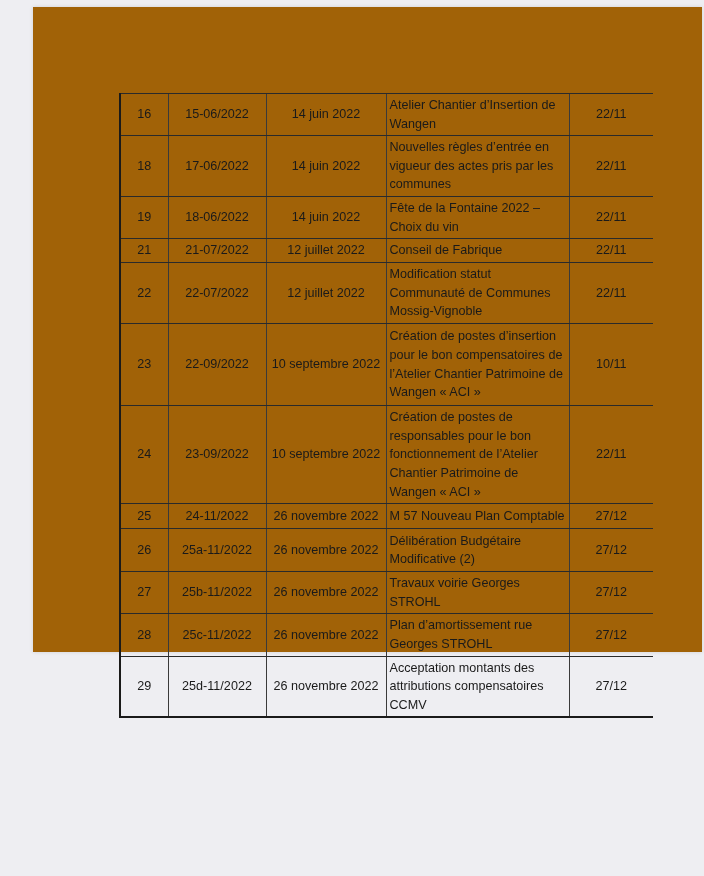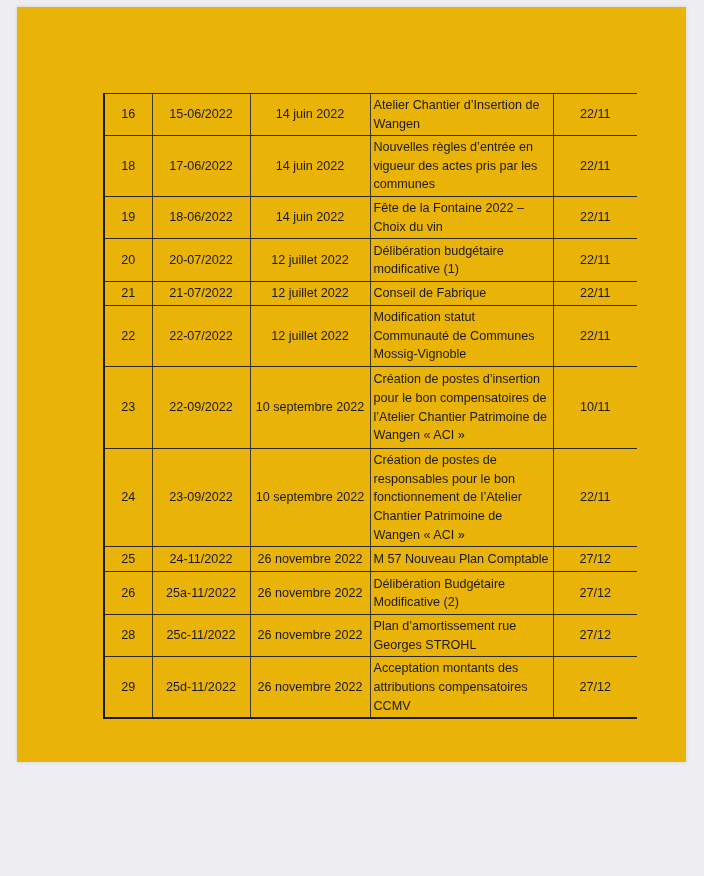--- a/index.html
+++ b/index.html
@@ -3,23 +3,23 @@
 <meta charset="utf-8">
 <style>
   html, body { margin: 0; padding: 0; }
   body {
     width: 704px; height: 876px;
     background: #eeeef2;
     position: relative; overflow: hidden;
     font-family: "Liberation Sans", "DejaVu Sans", sans-serif;
   }
   .page {
-    position: absolute; left: 17px; top: 7px;
-    width: 669px; height: 755px;
-    background: #eab308;
+    position: absolute; left: 33px; top: 7px;
+    width: 669px; height: 645px;
+    background: #a16207;
     box-shadow: 0 0 4px rgba(0,0,0,0.12);
   }
   table.registry {
     position: absolute;
     left: 86px; top: 86px;
     border-collapse: collapse;
     table-layout: fixed;
     width: 533px;
     font-size: 12.6px;
     color: #1a1a1a;
@@ -74,27 +74,20 @@
         <td class="obj">Nouvelles règles d’entrée en vigueur des actes pris par les communes</td>
         <td class="tr">22/11</td>
       </tr>
       <tr style="height:42px">
         <td>19</td>
         <td>18-06/2022</td>
         <td>14 juin 2022</td>
         <td class="obj">Fête de la Fontaine 2022 – Choix du vin</td>
         <td class="tr">22/11</td>
       </tr>
-      <tr style="height:43px">
-        <td>20</td>
-        <td>20-07/2022</td>
-        <td>12 juillet 2022</td>
-        <td class="obj">Délibération budgétaire modificative (1)</td>
-        <td class="tr">22/11</td>
-      </tr>
       <tr style="height:24px">
         <td>21</td>
         <td>21-07/2022</td>
         <td>12 juillet 2022</td>
         <td class="obj">Conseil de Fabrique</td>
         <td class="tr">22/11</td>
       </tr>
       <tr style="height:61px">
         <td>22</td>
         <td>22-07/2022</td>
@@ -123,20 +116,27 @@
         <td class="obj">M 57 Nouveau Plan Comptable</td>
         <td class="tr">27/12</td>
       </tr>
       <tr style="height:43px">
         <td>26</td>
         <td>25a-11/2022</td>
         <td>26 novembre 2022</td>
         <td class="obj">Délibération Budgétaire Modificative (2)</td>
         <td class="tr">27/12</td>
       </tr>
+      <tr style="height:24px">
+        <td>27</td>
+        <td>25b-11/2022</td>
+        <td>26 novembre 2022</td>
+        <td class="obj">Travaux voirie Georges STROHL</td>
+        <td class="tr">27/12</td>
+      </tr>
       <tr style="height:41px">
         <td>28</td>
         <td>25c-11/2022</td>
         <td>26 novembre 2022</td>
         <td class="obj">Plan d’amortissement rue Georges STROHL</td>
         <td class="tr">27/12</td>
       </tr>
       <tr style="height:61px">
         <td>29</td>
         <td>25d-11/2022</td>

